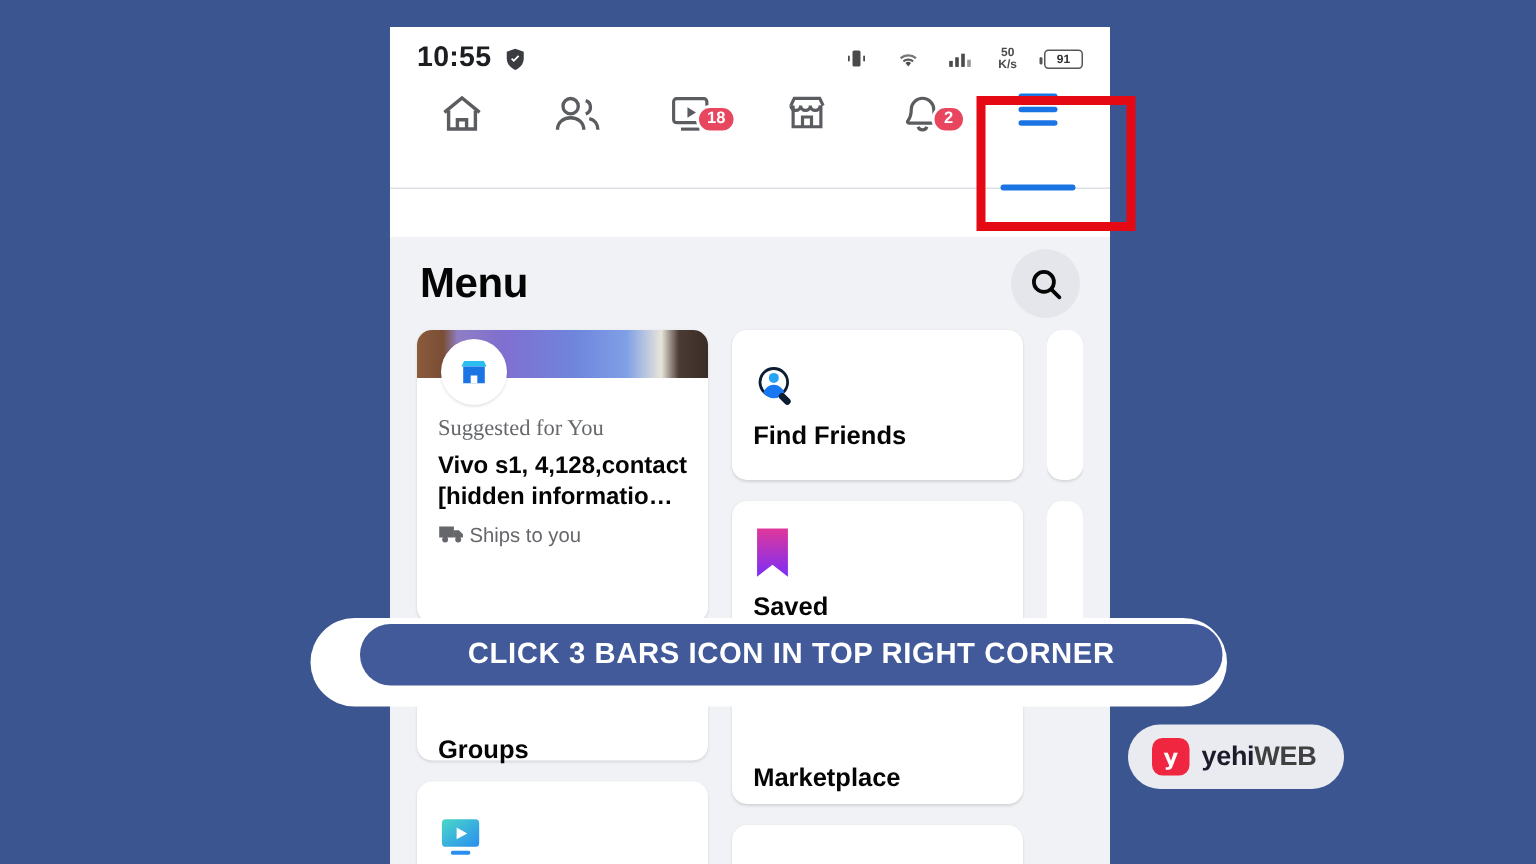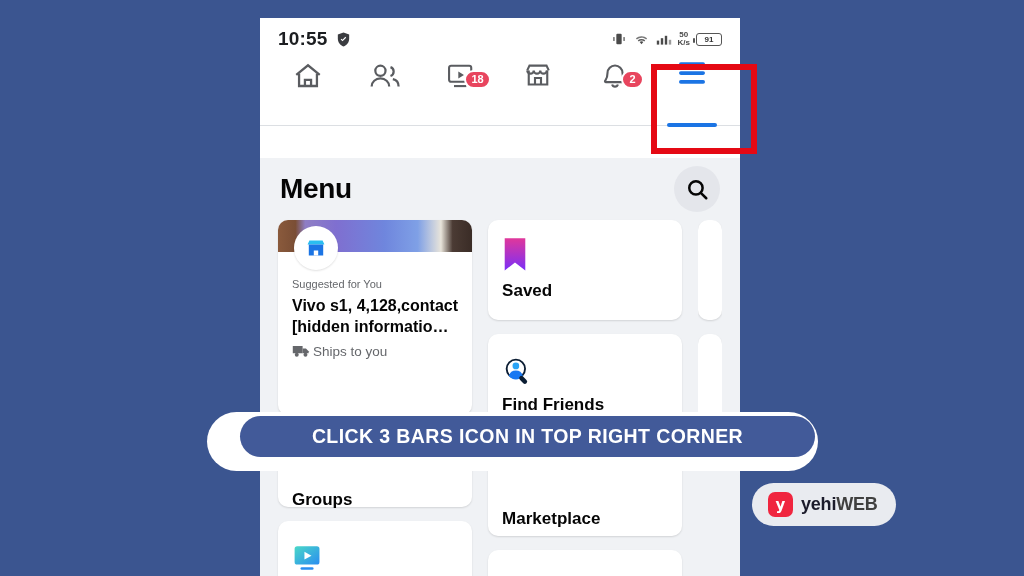--- a/index.html
+++ b/index.html
@@ -20,21 +20,21 @@
 
   
   #statusbar {
     height:42px; background:#ffffff;
     display:flex; align-items:center;
     padding:0 18px;
     position:relative;
   }
   .sb-left { display:flex; align-items:center; gap:7px; }
   .sb-time { font-size:19px; font-weight:600; color:#1c1e21; letter-spacing:.2px; }
-  .sb-right { display:flex; align-items:center; gap:6px; margin-left:auto; }
+  .sb-right { display:flex; align-items:center; gap:18px; margin-left:auto; }
   .sb-speed { font-size:8px; line-height:8.5px; color:#4a4a4a; text-align:center; font-weight:700; }
   .batt {
     width:26px; height:13px; border:1.6px solid #555; border-radius:3px;
     display:flex; align-items:center; justify-content:center; position:relative;
   }
   .batt::after{ content:""; position:absolute; left:-4px; top:4px; width:2px; height:5px; background:#555; border-radius:1px;}
   .batt span{ font-size:8px; font-weight:700; color:#333; }
 
   
   #navbar {
@@ -102,21 +102,21 @@
     background:linear-gradient(90deg,#8a5a3c 0%,#7a4e35 9%,#8f7ec4 14%,#7f6fd0 30%,#6f86dd 55%,#7fa0e6 72%,#e8e4da 84%,#4b3b34 90%,#3a2c26 100%);
     position:relative;
   }
   .prod-badge {
     position:absolute; left:16px; top:6px;
     width:44px; height:44px; border-radius:50%;
     background:#fff; display:flex; align-items:center; justify-content:center;
     box-shadow:0 1px 2px rgba(0,0,0,.12);
   }
   .prod-body { padding:26px 14px 10px 14px; }
-  .prod-sub { font-size:11px; color:#65676b; margin-bottom:5px; }
+  .prod-sub { font-size:15px; color:#65676b; margin-bottom:5px;font-family:Liberation Serif, serif; }
   .prod-title { font-size:16px; font-weight:700; color:#050505; line-height:1.33; }
   .prod-ship { display:flex; align-items:center; gap:2px; margin-top:6px; font-size:13.5px; color:#65676b; }
 
   
   .tile { padding:13px 14px 14px 14px; }
   .tile-icon { height:40px; display:flex; align-items:flex-end; }
   .tile-label { font-size:17px; font-weight:700; color:#050505; margin-top:8px; }
 
   .peekcard { background:#fff; border-radius:10px; box-shadow:0 1px 2px rgba(0,0,0,.13); }
 
@@ -313,46 +313,46 @@
               <rect x="6.5" y="19" width="10" height="2" rx="1" fill="#2a8df0"></rect>
             </svg>
           </div>
         </div>
       </div>
 
       <div class="col right">
 
         <div class="card tile" style="height:100px;">
           <div class="tile-icon">
+            <svg width="32" height="32" viewBox="0 0 24 24">
+              <circle cx="10.4" cy="10.4" r="7.6" fill="#0b1d33"></circle>
+              <circle cx="10.4" cy="10.4" r="6.2" fill="#fff"></circle>
+              <circle cx="10.4" cy="8.2" r="2.5" fill="#29a3f5"></circle>
+              <path d="M5.2 15.6a5.4 5.4 0 0 1 10.4 0 6.2 6.2 0 0 1-10.4 0z" fill="#1877f2"></path>
+              <rect x="14.6" y="15" width="7" height="3.4" rx="1.7" transform="rotate(45 14.6 15)" fill="#0b1d33"></rect>
+            </svg>
+          </div>
+          <div class="tile-label">Find Friends</div>
+        </div>
+
+        <div class="card tile" style="height:100px;">
+          <div class="tile-icon">
             <svg width="26" height="36" viewBox="0 0 20 28">
               <defs>
                   <linearGradient id="bg1" x1="0" y1="0" x2="0" y2="1">
                 <stop offset="0" stop-color="#e0379b"></stop>
                     <stop offset="1" stop-color="#7b2ff7"></stop>
               </linearGradient>
                 </defs>
               <path d="M2 1h16v25l-8-6.2L2 26z" fill="url(#bg1)"></path>
             </svg>
           </div>
           <div class="tile-label">Saved</div>
         </div>
 
-        <div class="card tile" style="height:100px;">
-          <div class="tile-icon">
-            <svg width="32" height="32" viewBox="0 0 24 24">
-              <circle cx="10.4" cy="10.4" r="7.6" fill="#0b1d33"></circle>
-              <circle cx="10.4" cy="10.4" r="6.2" fill="#fff"></circle>
-              <circle cx="10.4" cy="8.2" r="2.5" fill="#29a3f5"></circle>
-              <path d="M5.2 15.6a5.4 5.4 0 0 1 10.4 0 6.2 6.2 0 0 1-10.4 0z" fill="#1877f2"></path>
-              <rect x="14.6" y="15" width="7" height="3.4" rx="1.7" transform="rotate(45 14.6 15)" fill="#0b1d33"></rect>
-            </svg>
-          </div>
-          <div class="tile-label">Find Friends</div>
-        </div>
-
         <div class="card tile" style="height:88px;">
           <div class="tile-icon"></div>
           <div class="tile-label">Marketplace</div>
         </div>
 
         <div class="card tile" style="height:76px;">
           <div class="tile-icon">
             <svg width="32" height="30" viewBox="0 0 24 24" fill="none">
               <path d="M4.2 9.2A8.4 8.4 0 1 1 3.6 13" stroke="#1b74e4" stroke-width="2.3" stroke-linecap="round"></path>
               <path d="M2.2 3.8v5.6h5.6z" fill="#1b74e4"></path>

